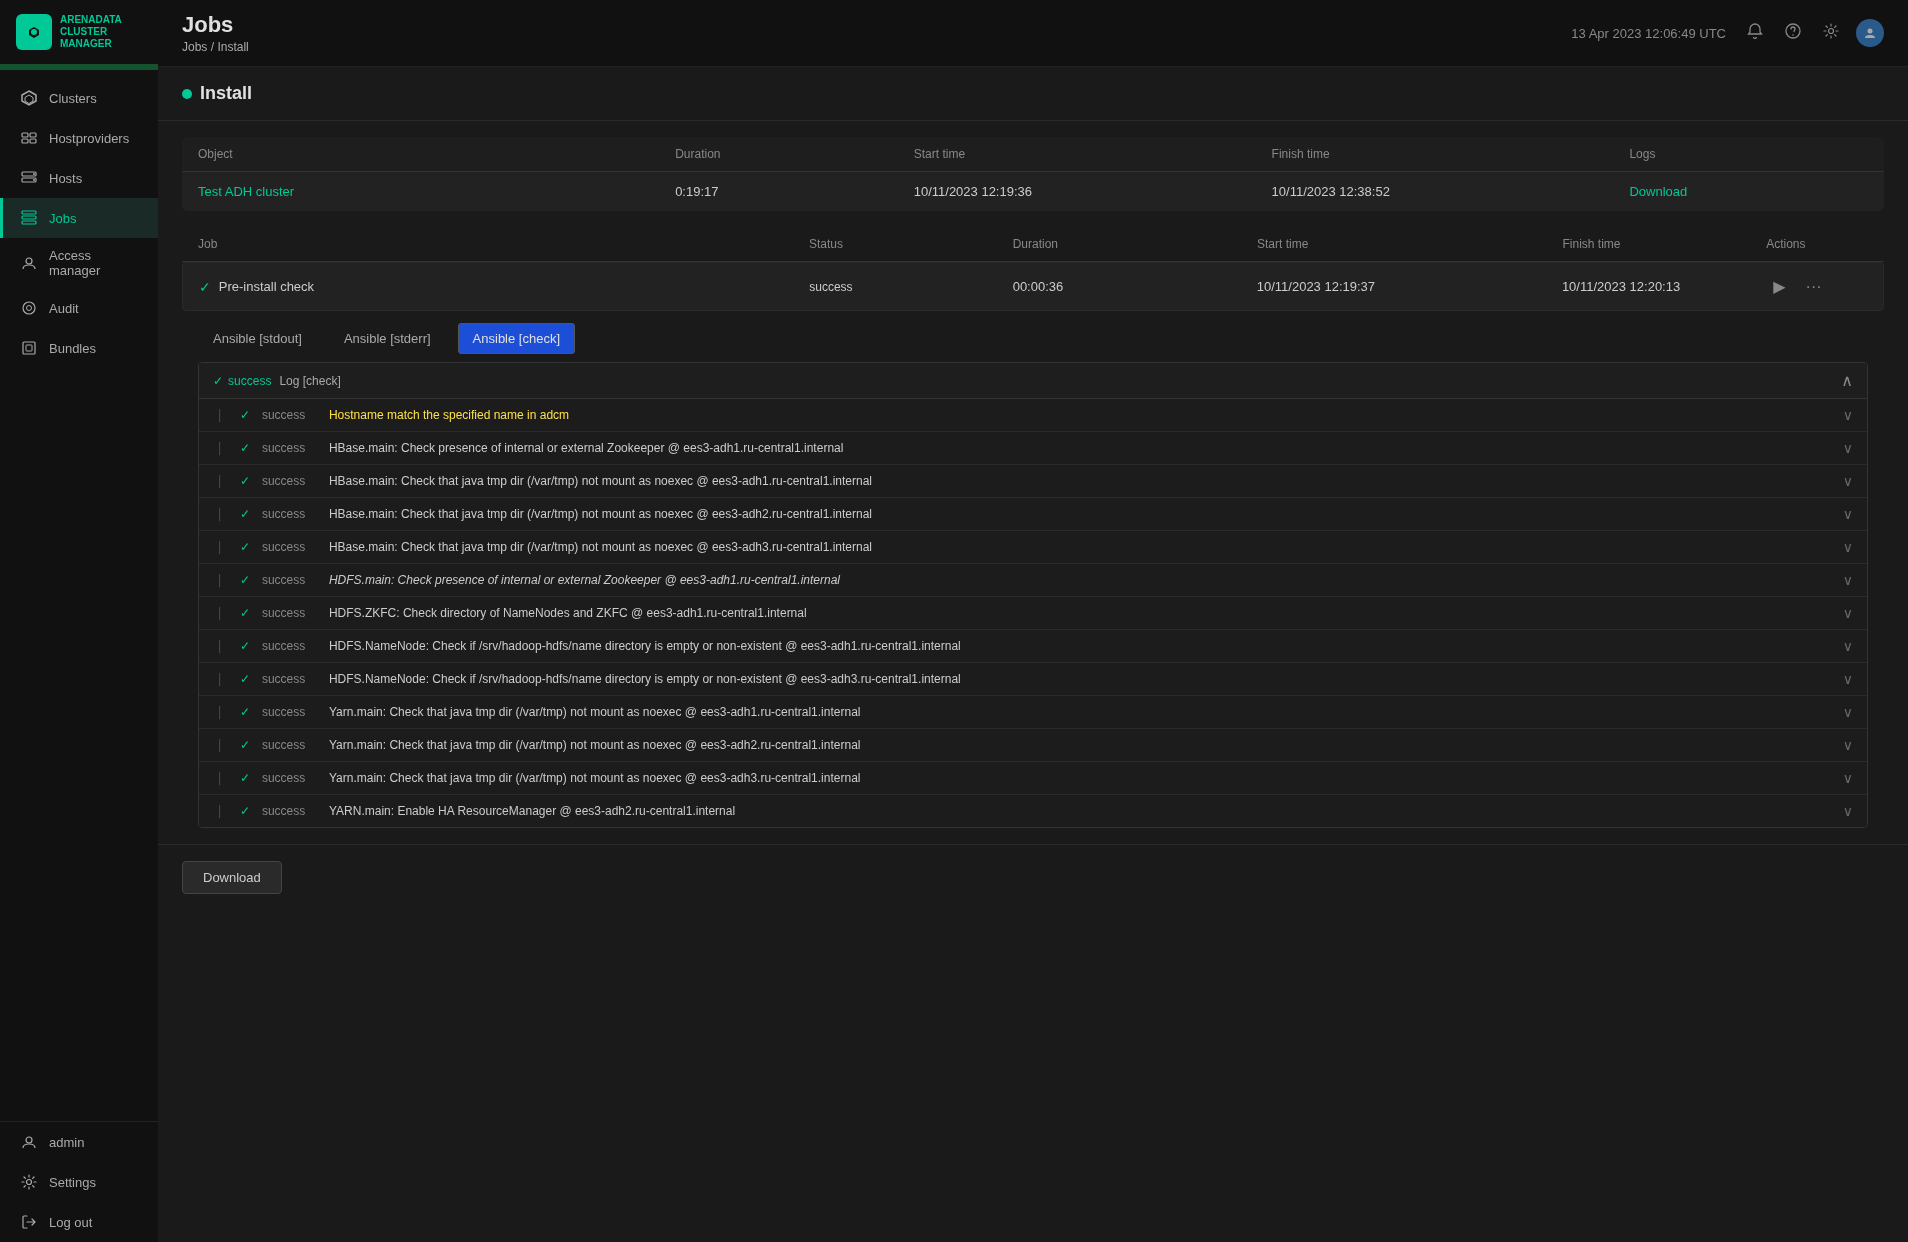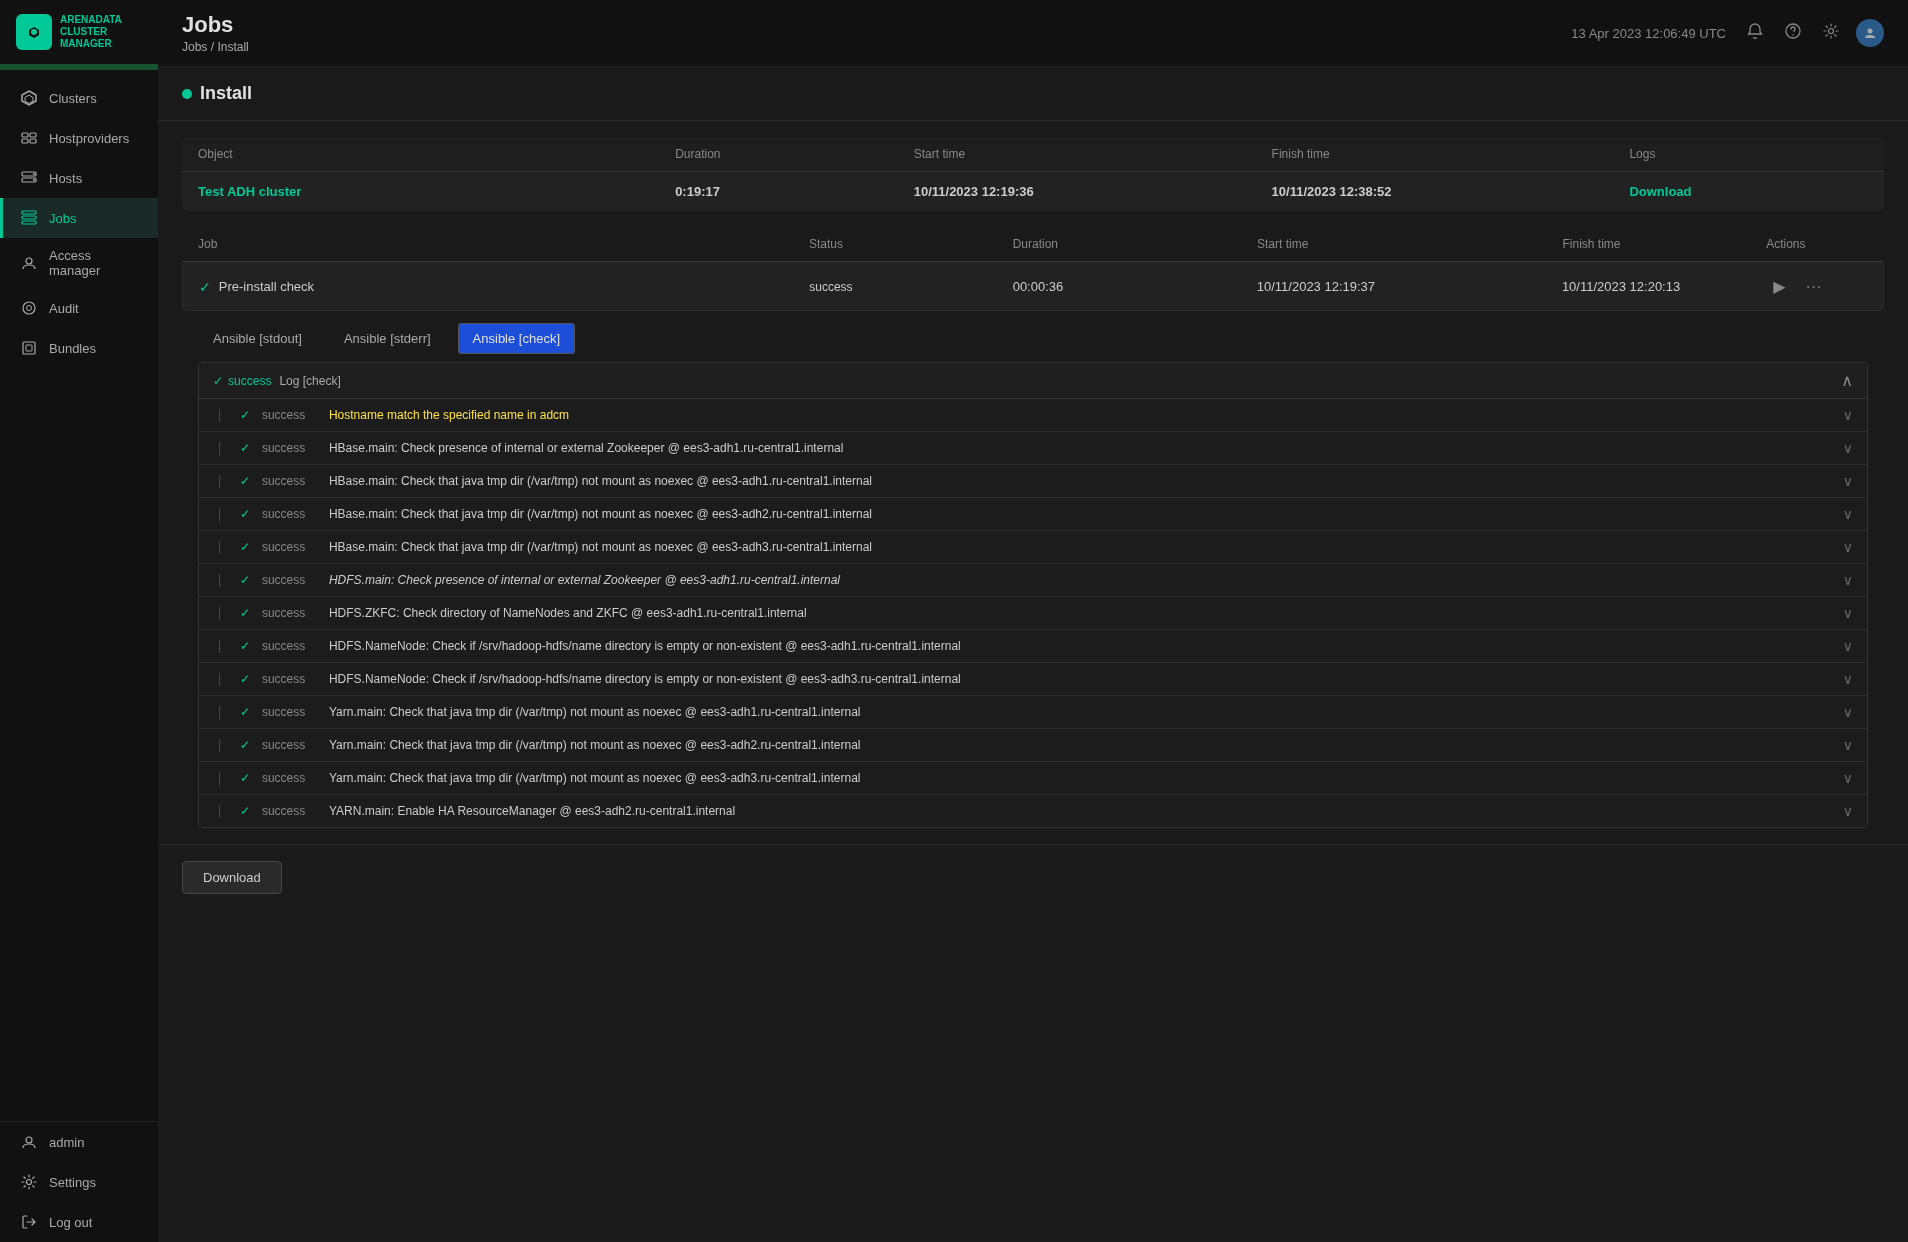--- a/index.html
+++ b/index.html
@@ -193,21 +193,20 @@
       color: #888;
       font-size: 12px;
       border-bottom: 1px solid #333;
     }
     .table-row {
       display: grid;
       grid-template-columns: 2fr 1fr 1.5fr 1.5fr 1fr;
       padding: 12px 16px;
       align-items: center;
       border-bottom: 1px solid #2a2a2a;
-      font-weight: bold;
     }
     .table-row:last-child { border-bottom: none; }
     .cluster-link {
       color: #00c896;
       cursor: pointer;
       text-decoration: none;
     }
     .download-link {
       color: #00c896;
       cursor: pointer;

